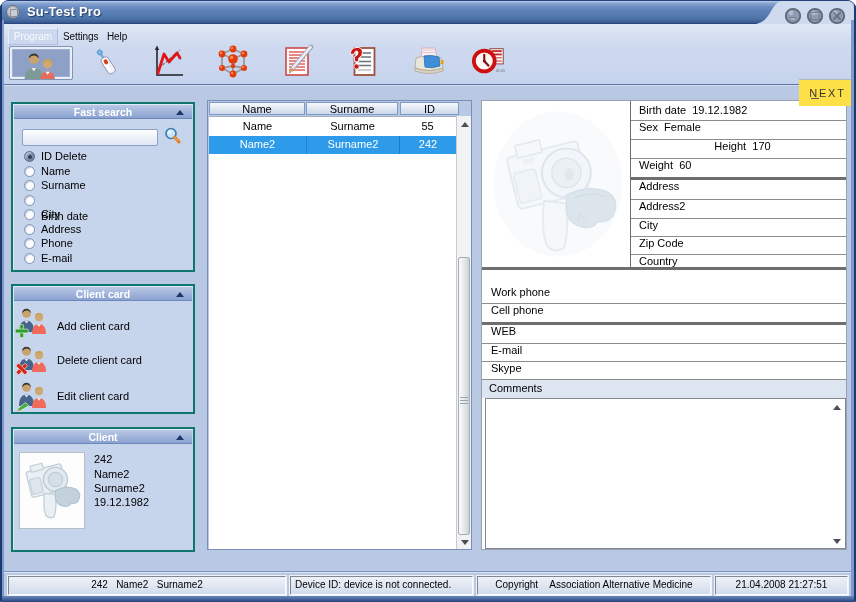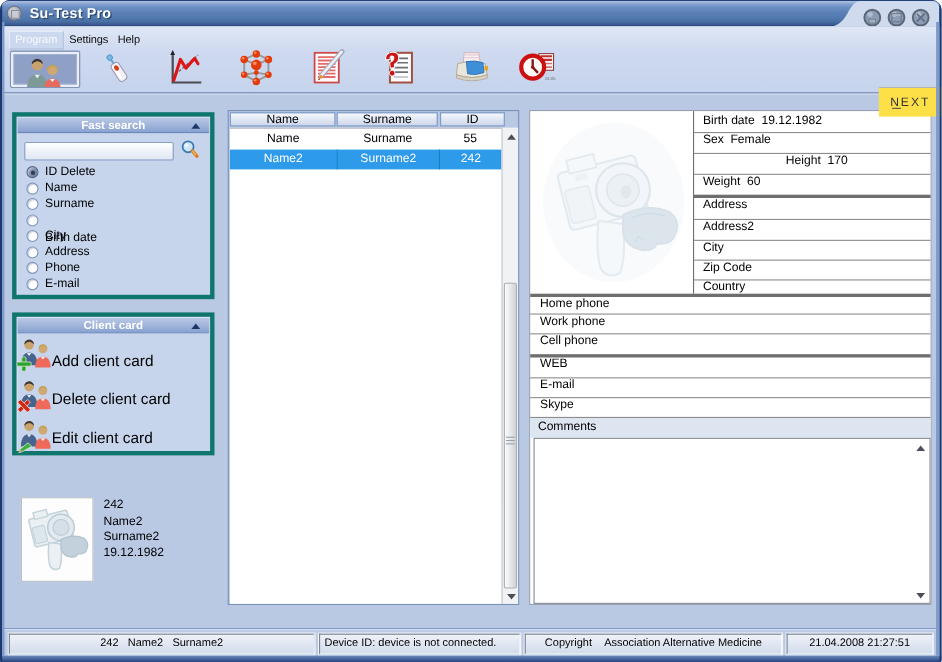--- a/index.html
+++ b/index.html
@@ -34,35 +34,35 @@
     color:#f8fafd;font-size:10px;text-align:center;line-height:15px;}
   .mitem{top:29px;font-size:10px;letter-spacing:-0.1px;color:#0a0a0a;line-height:15px;}
   #sep1{left:3px;top:84px;width:850px;height:1px;background:#5a74a4;}
   #sep2{left:3px;top:85px;width:850px;height:1px;background:#d4dff0;}
   
   #pplbtn{left:9px;top:46px;width:64px;height:34px;
     background:#8fa0c6;border:1px solid #8294b8;border-radius:2px;
     box-shadow:inset 0 0 0 2px #e9eef7, inset 0 0 0 3px #9fb0d2;overflow:hidden;}
   .ticon{top:44px;width:36px;height:36px;}
   
-  .panel{left:11px;width:184px;border:4px solid #0f766e;background:#c6d4ec;
+  .panel{left:11px;width:184px;border:2px solid #0f766e;background:#c6d4ec;
     box-shadow:inset 1px 1px 0 #dfe8f5;}
   .phead{position:absolute;left:1px;top:1px;right:1px;height:14px;
     background:linear-gradient(#bac8e5,#8aa2d1);
     border-bottom:1px solid #6d89bc;color:#fff;font-size:10.5px;font-weight:bold;
     text-align:center;line-height:14px;}
   .parr{position:absolute;right:8px;top:5px;width:0;height:0;
     border-left:4px solid transparent;border-right:4px solid transparent;
     border-bottom:5px solid #1b3668;}
   #srchbox{left:22px;top:129px;width:136px;height:17px;border:1px solid #8aa0c6;
     border-radius:2px;background:linear-gradient(#fdfeff,#dfe7f3);}
   .radio{left:24px;width:11px;height:11px;border-radius:50%;
     background:#fdfdfe;border:1px solid #8094b8;box-shadow:inset 1px 1px 1px #c0cada;}
   .rlbl{left:41px;font-size:11px;color:#000;}
-  .cardlbl{left:47px;font-size:14px;color:#000;}
+  .cardlbl{left:57px;font-size:11px;color:#000;}
   #photo{left:19px;top:452px;width:66px;height:77px;background:#fdfdfd;border:1px solid #b8bec8;}
   .cltxt{left:94px;font-size:11px;color:#000;}
   
   #tblwrap{left:207px;top:100px;width:265px;height:450px;border:1px solid #7890b8;}
   .th{top:1px;height:13px;background:linear-gradient(#f6f9fc,#ccd7ea);
     border:1px solid #7e9ac8;font-size:11px;color:#000;text-align:center;line-height:12px;}
   #tbody{position:absolute;left:1px;top:15px;width:247px;height:433px;background:#fff;border:1px solid #a8b0be;border-width:1px 0 0 0;}
   .trow{left:0;width:247px;height:18px;font-size:11px;}
   .tcell{position:absolute;top:0;height:18px;text-align:center;line-height:17px;}
   #sbar{position:absolute;left:248px;top:15px;width:15px;height:433px;background:#f1f2f4;border-left:1px solid #c8ccd2;}
@@ -304,20 +304,23 @@
     <path d="M9.4,14.8 L11.5,17.6 13.6,14.8 Z" fill="#e9edf2"></path>
     <circle cx="11.5" cy="7.4" r="4.4" fill="#c9a26e"></circle>
     <path d="M7.1,7.2 A4.4,4.4 0 0 1 15.9,7 Q13.6,4.4 11.5,4.6 Q9.2,4.8 7.1,7.2 Z" fill="#3d3731"></path>
     <path d="M17,28 C17,21 20,18 24,18 C28,18 31,21 31,28 Z" fill="#ef6a5a"></path>
     <path d="M21.9,18.3 L24,20.8 26.1,18.3 Z" fill="#f2f4f6"></path>
     <circle cx="24" cy="11.2" r="4" fill="#cfa874"></circle>
     <path d="M20,11 A4,4 0 0 1 28,10.8 Q26,8.4 24,8.6 Q21.9,8.8 20,11 Z" fill="#c5a254"></path>
     <path d="M10.5,22.5 L13.8,25.8 L5.5,30.5 L2.2,31.8 L3.2,28.4 Z" fill="#3fae3f" stroke="#e0f0e0" stroke-width="0.7"></path>
     <path d="M3.2,28.4 L2.2,31.8 L5.5,30.5 Z" fill="#c9a26e"></path>
   </svg>
+  <div class="panel abs" style="top:427px;height:125px;">
+    <div class="phead">Client<span class="parr"></span></div>
+  </div>
   <div id="photo" class="abs">
     <svg style="position:absolute;left:1px;top:1px;" width="62" height="73" viewBox="6 16 90 100">
       <g transform="rotate(-14 45 48)">
         <rect x="16" y="32" width="52" height="38" rx="3" fill="#eaf0f3" stroke="#c4d2da" stroke-width="2"></rect>
         <rect x="24" y="25" width="18" height="9" fill="#eaf0f3" stroke="#c4d2da" stroke-width="1.8"></rect>
         <rect x="18" y="44" width="16" height="22" rx="2" fill="#dce6ec" stroke="#c4d2da" stroke-width="1.5"></rect>
       </g>
       <circle cx="56" cy="50" r="17.5" fill="#e2eaef" stroke="#bccbd5" stroke-width="2"></circle>
       <circle cx="56" cy="50" r="10.5" fill="#d4dfe7" stroke="#bccbd5" stroke-width="1.5"></circle>
       <path d="M40,70 Q38,92 42,102 Q47,108 54,104 Q58,94 56,72 Z" fill="#eaf0f3" stroke="#c4d2da" stroke-width="2"></path>
@@ -377,21 +380,20 @@
     <div class="frow" style="top:20px;height:19px;">Sex&nbsp;&nbsp;Female</div>
     <div class="frow" style="top:39px;height:19px;text-align:center;">Height&nbsp;&nbsp;170</div>
     <div class="frow" style="top:58px;height:18px;border-bottom:none;">Weight&nbsp;&nbsp;60</div>
     <div style="position:absolute;left:148px;top:76px;width:216px;height:3px;background:#6e6e6e;"></div>
     <div class="frow" style="top:79px;height:20px;">Address</div>
     <div class="frow" style="top:99px;height:19px;">Address2</div>
     <div class="frow" style="top:118px;height:18px;">City</div>
     <div class="frow" style="top:136px;height:18px;">Zip Code</div>
     <div class="frow" style="top:154px;height:12px;border-bottom:none;">Country</div>
     <div style="position:absolute;left:0;top:166px;width:364px;height:3px;background:#6e6e6e;"></div>
-    <div class="wrow" style="top:169px;height:16px;">Home phone</div>
     <div class="wrow" style="top:185px;height:18px;">Work phone</div>
     <div class="wrow" style="top:203px;height:18px;border-bottom:none;">Cell phone</div>
     <div style="position:absolute;left:0;top:221px;width:364px;height:3px;background:#6e6e6e;"></div>
     <div class="wrow" style="top:224px;height:19px;">WEB</div>
     <div class="wrow" style="top:243px;height:18px;">E-mail</div>
     <div class="wrow" style="top:261px;height:18px;">Skype</div>
     <div id="cmtband">Comments</div>
     <div id="cmtbox">
       <span class="sarr" style="left:auto;right:4px;top:6px;border-left:4px solid transparent;border-right:4px solid transparent;border-bottom:5px solid #4a4e56;"></span>
       <span class="sarr" style="left:auto;right:4px;top:140px;border-left:4px solid transparent;border-right:4px solid transparent;border-top:5px solid #4a4e56;"></span>

